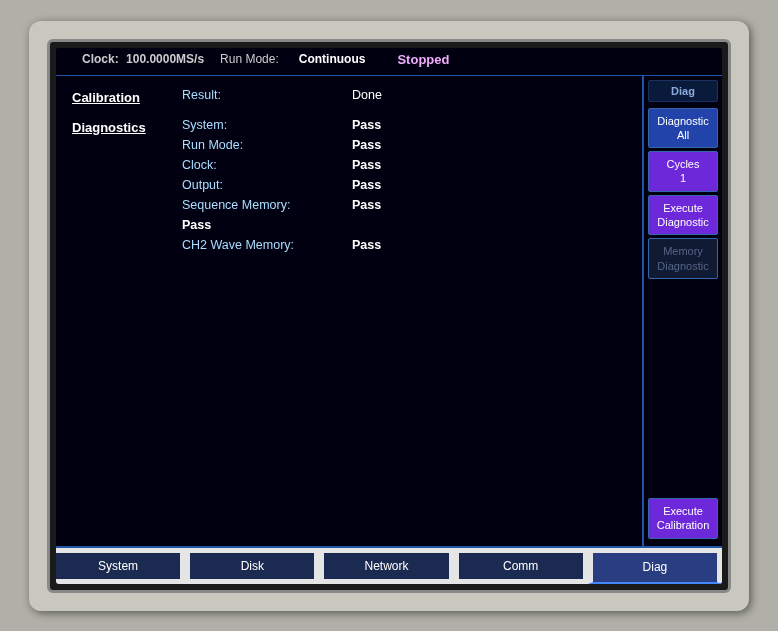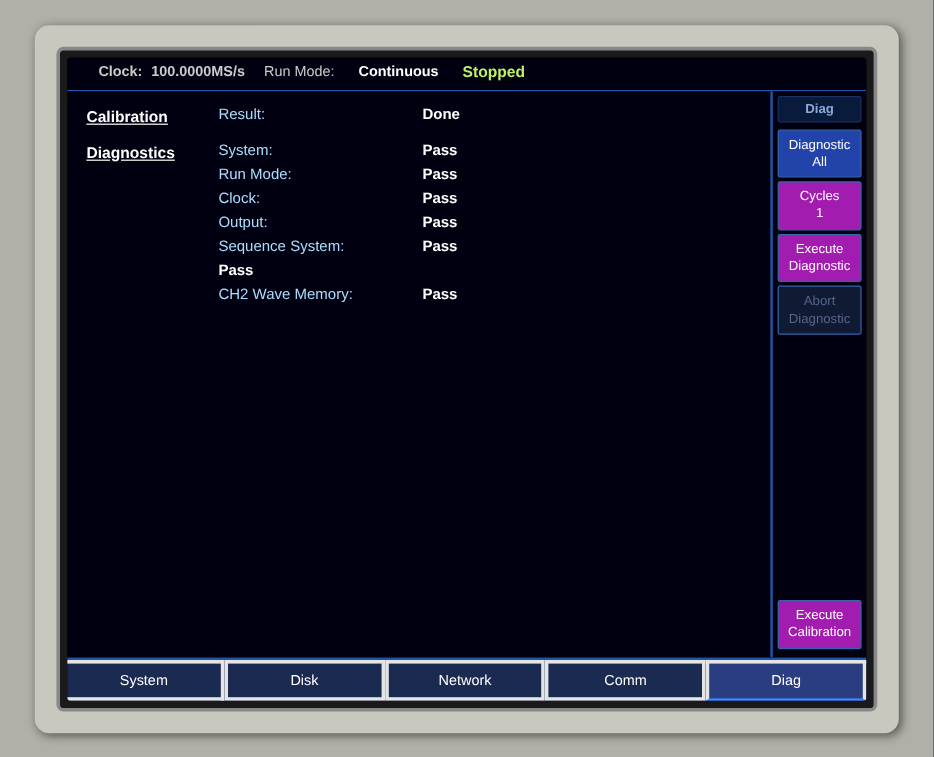--- a/index.html
+++ b/index.html
@@ -67,24 +67,24 @@
     }
 
     .header-runmode-value {
       color: #ffffff;
       font-size: 12px;
       font-weight: bold;
       margin-left: 4px;
     }
 
     .header-status {
-      color: #bef264;
+      color: #f0abfc;
       font-size: 13px;
       font-weight: bold;
-      margin-left: 4px;
+      margin-left: 16px;
     }
 
     
     .main-area {
       flex: 1;
       display: flex;
       overflow: hidden;
     }
 
     .content-area {
@@ -140,36 +140,36 @@
 
     .calib-item-label {
       color: #aaddff;
       font-size: 12.5px;
       width: 170px;
     }
 
     .calib-item-value {
       color: #ffffff;
       font-size: 12.5px;
-      font-weight: bold;
+      font-weight: normal;
     }
 
     
     .sidebar {
       width: 80px;
       background: #000010;
       border-left: 2px solid #2255aa;
       display: flex;
       flex-direction: column;
       padding: 4px;
       gap: 3px;
     }
 
     .sidebar-btn {
-      background: #a21caf;
+      background: #6d28d9;
       border: 1px solid #3366aa;
       color: #ffffff;
       font-size: 11px;
       text-align: center;
       padding: 5px 3px;
       cursor: pointer;
       border-radius: 2px;
       line-height: 1.3;
     }
 
@@ -202,21 +202,21 @@
       background: #000818;
       border-top: 2px solid #2255aa;
       display: flex;
       align-items: stretch;
       min-height: 36px;
     }
 
     .tab-btn {
       flex: 1;
       background: #1a2a50;
-      border: 3px solid #e5e5e5;
+      border: 5px solid #e5e5e5;
       color: #ffffff;
       font-size: 12px;
       text-align: center;
       padding: 6px 2px;
       cursor: pointer;
       display: flex;
       align-items: center;
       justify-content: center;
     }
 
@@ -273,21 +273,21 @@
                 </div>
                 <div class="diag-row">
                   <span class="diag-item-label">Clock:</span>
                   <span class="diag-item-value">Pass</span>
                 </div>
                 <div class="diag-row">
                   <span class="diag-item-label">Output:</span>
                   <span class="diag-item-value">Pass</span>
                 </div>
                 <div class="diag-row">
-                  <span class="diag-item-label">Sequence System:</span>
+                  <span class="diag-item-label">Sequence Memory:</span>
                   <span class="diag-item-value">Pass</span>
                 </div>
                 <div class="diag-row">
                   <span class="diag-item-value">Pass</span>
                 </div>
                 <div class="diag-row">
                   <span class="diag-item-label">CH2 Wave Memory:</span>
                   <span class="diag-item-value">Pass</span>
                 </div>
               </div>
@@ -298,21 +298,21 @@
         <div class="sidebar">
           <div class="sidebar-btn-title">Diag</div>
           <div class="sidebar-spacer" style="flex:0; height:2px;"></div>
           <div id="sidebar-buttons">
               <div class="sidebar-btn active" style="white-space: pre-line; margin-bottom: 3px;">Diagnostic
 All</div>
               <div class="sidebar-btn" style="white-space: pre-line; margin-bottom: 3px;">Cycles
 1</div>
               <div class="sidebar-btn" style="white-space: pre-line; margin-bottom: 3px;">Execute
 Diagnostic</div>
-              <div class="sidebar-btn disabled" style="white-space: pre-line; margin-bottom: 3px;">Abort
+              <div class="sidebar-btn disabled" style="white-space: pre-line; margin-bottom: 3px;">Memory
 Diagnostic</div>
             </div>
           <div class="sidebar-spacer"></div>
           <div id="sidebar-bottom-btn">
               <div class="sidebar-btn" style="white-space: pre-line; margin-bottom: 3px;">Execute
 Calibration</div>
             </div>
         </div>
 
       </div>

